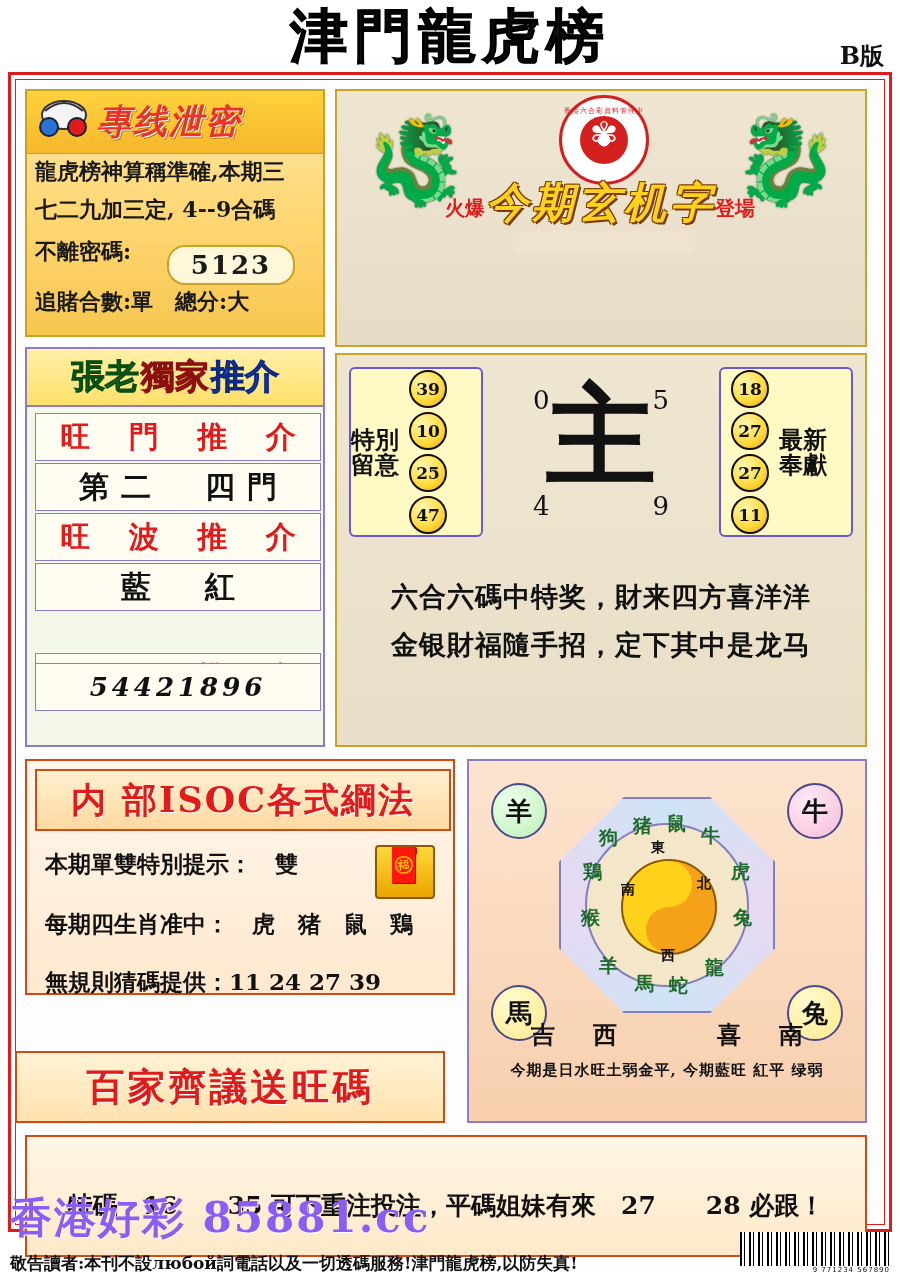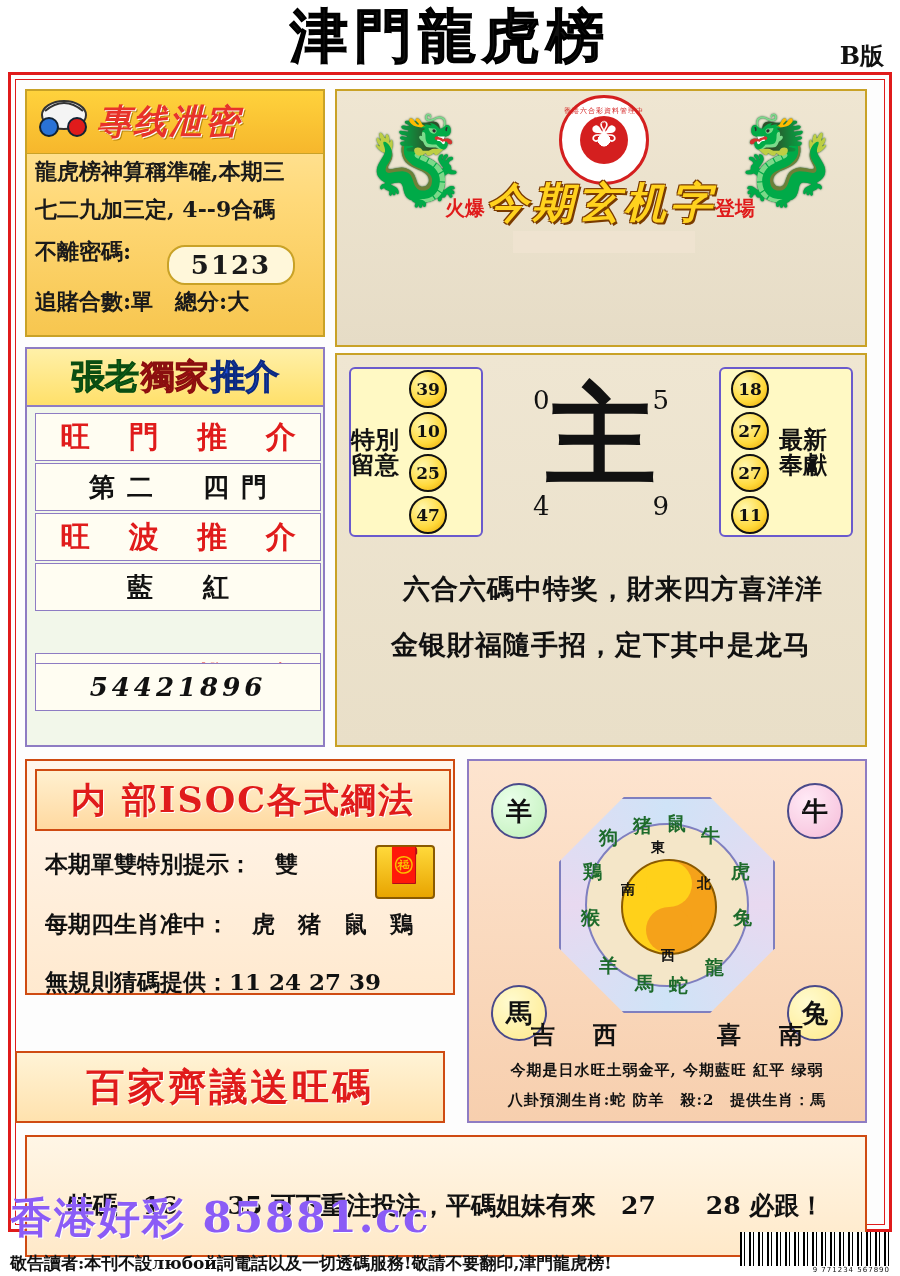--- a/index.html
+++ b/index.html
@@ -97,21 +97,21 @@
   .rh-green{color:#1d8a2b;-webkit-text-stroke:1px #0a4d12;}
   .rh-red{color:#e01b1b;-webkit-text-stroke:1px #8a0f0f;}
   .rh-blue{color:#1f4fd8;-webkit-text-stroke:1px #0c2a80;}
   .rec-row{
     position:absolute;left:8px;width:284px;height:46px;
     border:1px solid #8e7cc3;background:#fffdf2;
     display:flex;align-items:center;justify-content:center;
     font-family:"DejaVu Serif",serif;font-weight:bold;
   }
   .rec-title{font-size:30px;color:#e01b1b;letter-spacing:14px;text-indent:14px;}
-  .rec-val{font-size:26px;color:#111;letter-spacing:12px;text-indent:12px;}
+  .rec-val{font-size:30px;color:#111;letter-spacing:12px;text-indent:12px;}
   .rec-tail{font-size:26px;color:#111;letter-spacing:4px;font-style:italic;}
   .r1{top:64px;}.r2{top:114px;}.r3{top:164px;}.r4{top:214px;justify-content:center;}.r5{top:264px;margin-top:40px;}.r6{top:314px;}
 
   
   .xuanji{
     left:324px;top:14px;width:532px;height:258px;
     border:2px solid #c9a227;
     background:linear-gradient(180deg,#efe6d2 0%,#e6dcc6 100%);
   }
   .emblem{
@@ -188,21 +188,21 @@
   }
   .cn-tl{left:196px;top:30px;}
   .cn-tr{right:196px;top:30px;}
   .cn-bl{left:196px;top:136px;}
   .cn-br{right:196px;top:136px;}
   .poem{
     position:absolute;left:0;width:100%;text-align:center;
     font-family:"DejaVu Serif",serif;font-weight:bold;font-size:27px;color:#111;
     letter-spacing:1px;
   }
-  .poem1{top:216px;padding-left:12px;}
+  .poem1{top:224px;}
   .poem2{top:272px;}
 
   
   .isoc{
     left:14px;top:684px;width:430px;height:236px;
     border:2px solid #cf4b12;
     background:linear-gradient(180deg,#fff6ec 0%,#ffe9cf 100%);
   }
   .isoc-head{
     position:absolute;left:8px;top:8px;width:412px;height:58px;
@@ -461,25 +461,24 @@
         <div class="wheel-char" style="left:110px;top:176px;">蛇</div>
         <div class="wheel-char" style="left:146px;top:158px;">龍</div>
         <div class="dir" style="left:92px;top:42px;">東</div>
         <div class="dir" style="left:138px;top:78px;">北</div>
         <div class="dir" style="left:102px;top:150px;">西</div>
         <div class="dir" style="left:62px;top:84px;">南</div>
       </div>
 
       <div class="bagua-foot bf1">吉西　喜南</div>
       <div class="bagua-foot bf2">今期是日水旺土弱金平, 今期藍旺  紅平  绿弱</div>
-      <div class="bagua-foot bf3">八卦預測生肖:蛇 防羊　殺:2　提供生肖：馬</div>
     </div>
 
     <div class="box bottombox">
       <div class="bb-line bb2">特碼　16　　35 可下重注投注，平碼姐妹有來　27　　28 必跟！</div>
     </div>
   </div>
 
   <div class="watermark">香港好彩  85881.cc</div>
-  <div class="footer-note">敬告讀者:本刊不設любой詞電話以及一切透碼服務!敬請不要翻印,津門龍虎榜!</div>
+  <div class="footer-note">敬告讀者:本刊不設любой詞電話以及一切透碼服務!津門龍虎榜,以防失真!</div>
   <div class="barcode"></div>
   <div class="barcode-num">9 771234 567890</div>
 </div>
 
 </body></html>

